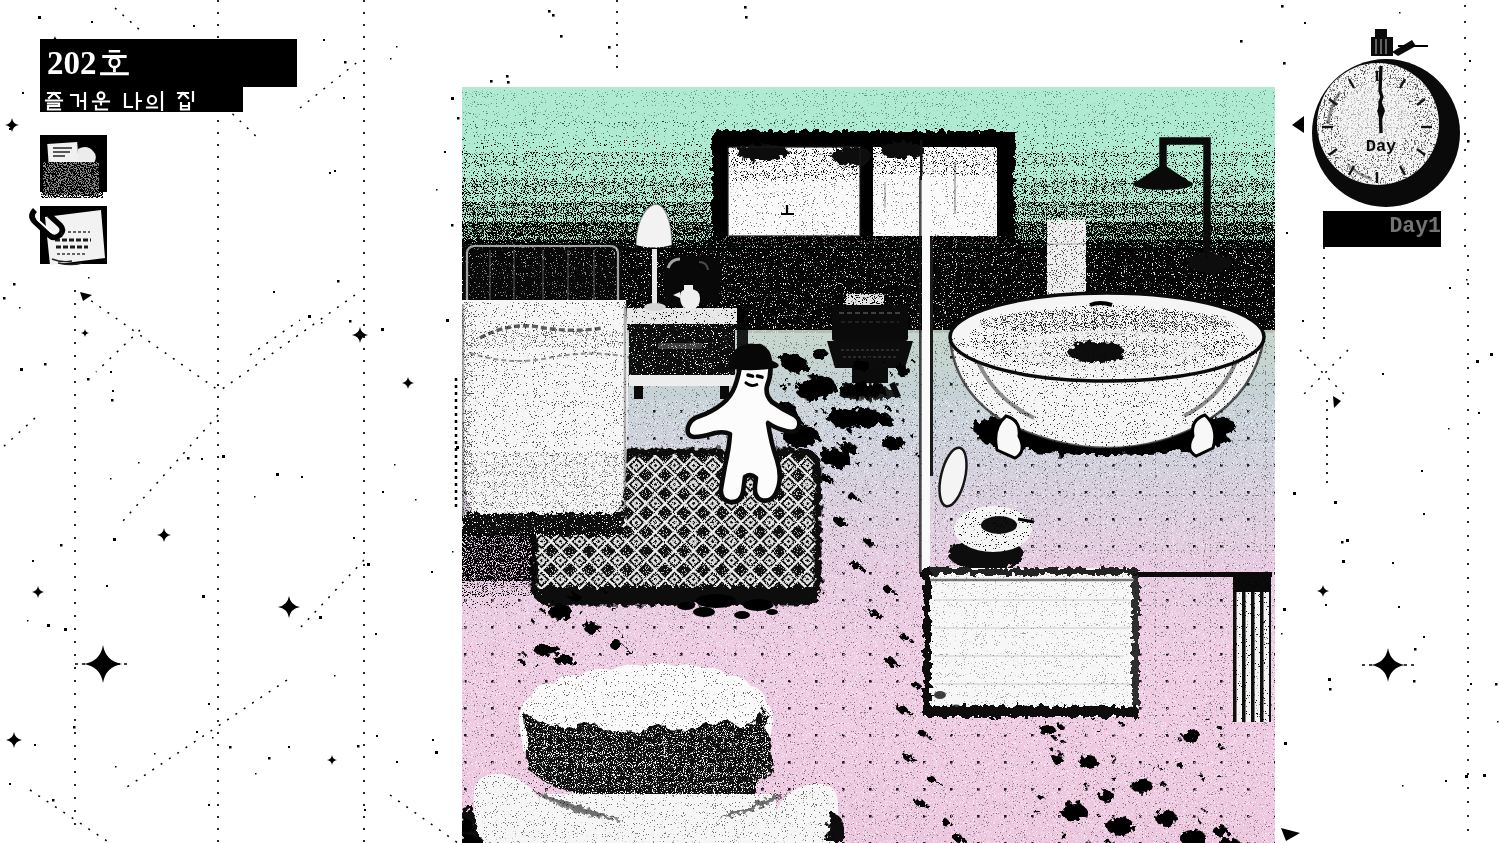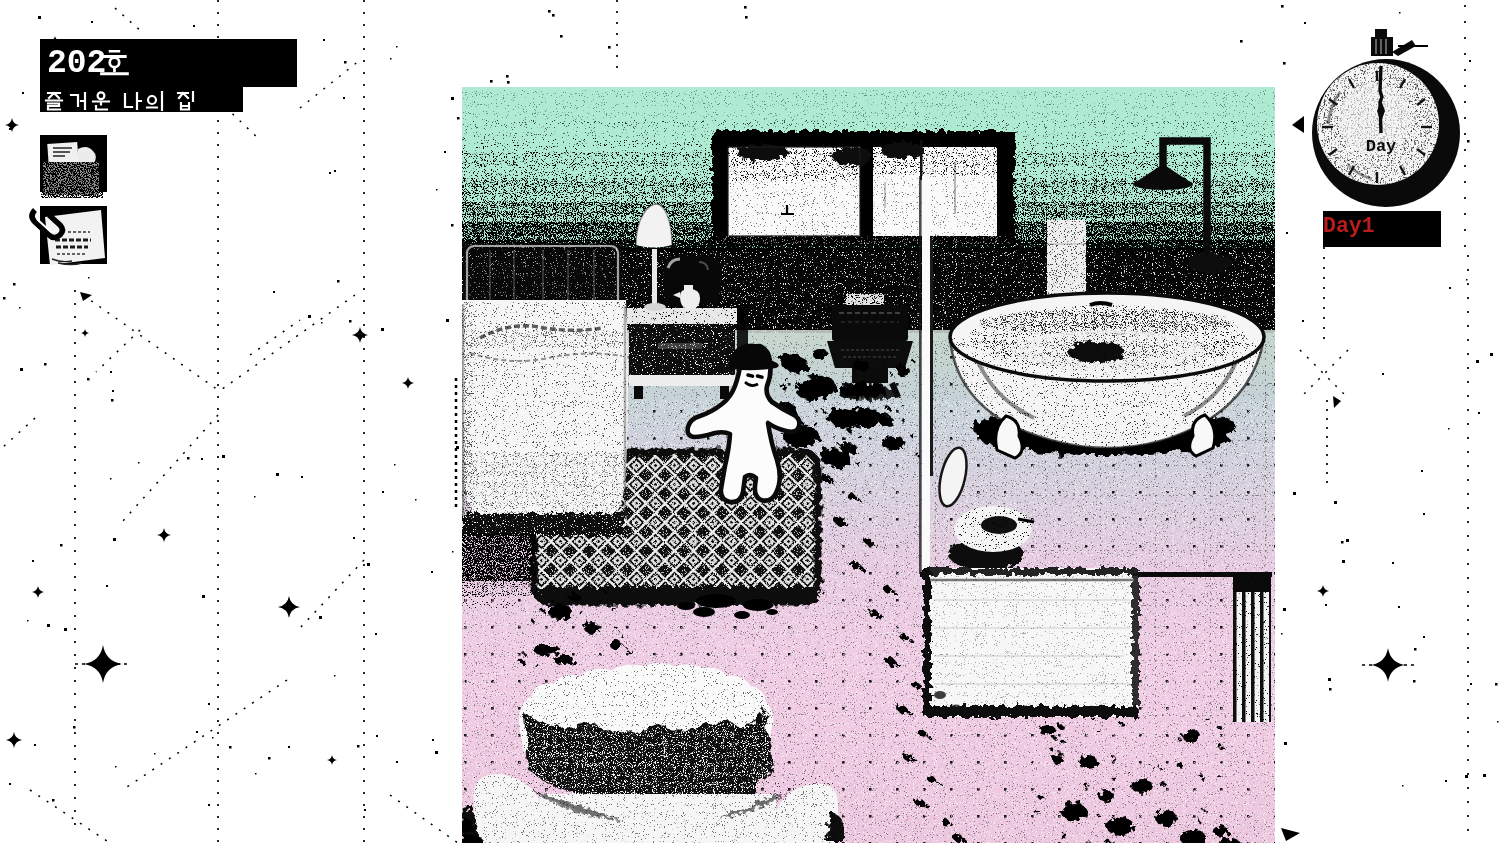--- a/index.html
+++ b/index.html
@@ -185,21 +185,21 @@
 <rect x="1240" y="40" width="2.6" height="2.6" fill="#000"></rect>
 <rect x="1258" y="96" width="2.6" height="2.6" fill="#000"></rect>
 <rect x="1281" y="5" width="2.6" height="2.6" fill="#000"></rect>
 <rect x="1283" y="62" width="2.6" height="2.6" fill="#000"></rect>
 </svg>
 
 <div class="abs" style="left:40px;top:39px;width:257px;height:48px;background:#000"></div>
 
 <div class="abs" style="left:40px;top:87px;width:203px;height:25px;background:#000"></div>
 
-<div class="abs" style="left:47px;top:45px;color:#fff;font-family:Liberation Mono, monospace;font-weight:bold;font-size:33px;letter-spacing:0px">202</div>
+<div class="abs" style="left:47px;top:45px;color:#fff;font-family:Liberation Serif, serif;font-weight:bold;font-size:33px;letter-spacing:0px">202</div>
 
 <svg class="abs" style="left:100px;top:50px" width="30" height="27" viewBox="0 0 27 25">
     <g transform="translate(0,0)">
       <path d="M9,1 L17,1 M3,6 L23,6 M13,16.5 L13,19 M1,22 L25,22" fill="none" stroke="#fff" stroke-width="2.6" stroke-linecap="square"></path>
     </g>
     <circle cx="13" cy="11.5" r="4.4" fill="none" stroke="#fff" stroke-width="2.5"></circle>
   </svg>
 
 <svg class="abs" style="left:44px;top:91px" width="170" height="20">
 <g transform="translate(2,1)">
@@ -817,13 +817,13 @@
         <line x1="1349" y1="79" x2="1354" y2="88"></line>
  </g>
  <path d="M1381,133 L1380,102 L1382,97 L1380,91 L1381,66" stroke="#0a0a0a" stroke-width="3.4" fill="none"></path>
  <polygon points="1381,100 1385,111 1381,122 1377,111" fill="#0a0a0a"></polygon>
  <text x="1381" y="151" font-family="Liberation Mono, monospace" font-weight="bold" font-size="17" text-anchor="middle" fill="#0a0a0a">Day</text>
  </g>
 </svg>
 
 <div class="abs" style="left:1323px;top:211px;width:118px;height:36px;background:#000"></div>
 
-<div class="abs" style="left:1323px;top:214px;width:118px;text-align:left;color:#b91c1c;font-family:'Liberation Mono',monospace;font-weight:bold;font-size:21.5px">Day1</div>
+<div class="abs" style="left:1323px;top:214px;width:118px;text-align:right;color:#737373;font-family:'Liberation Mono',monospace;font-weight:bold;font-size:21.5px">Day1</div>
 
 </body></html>

